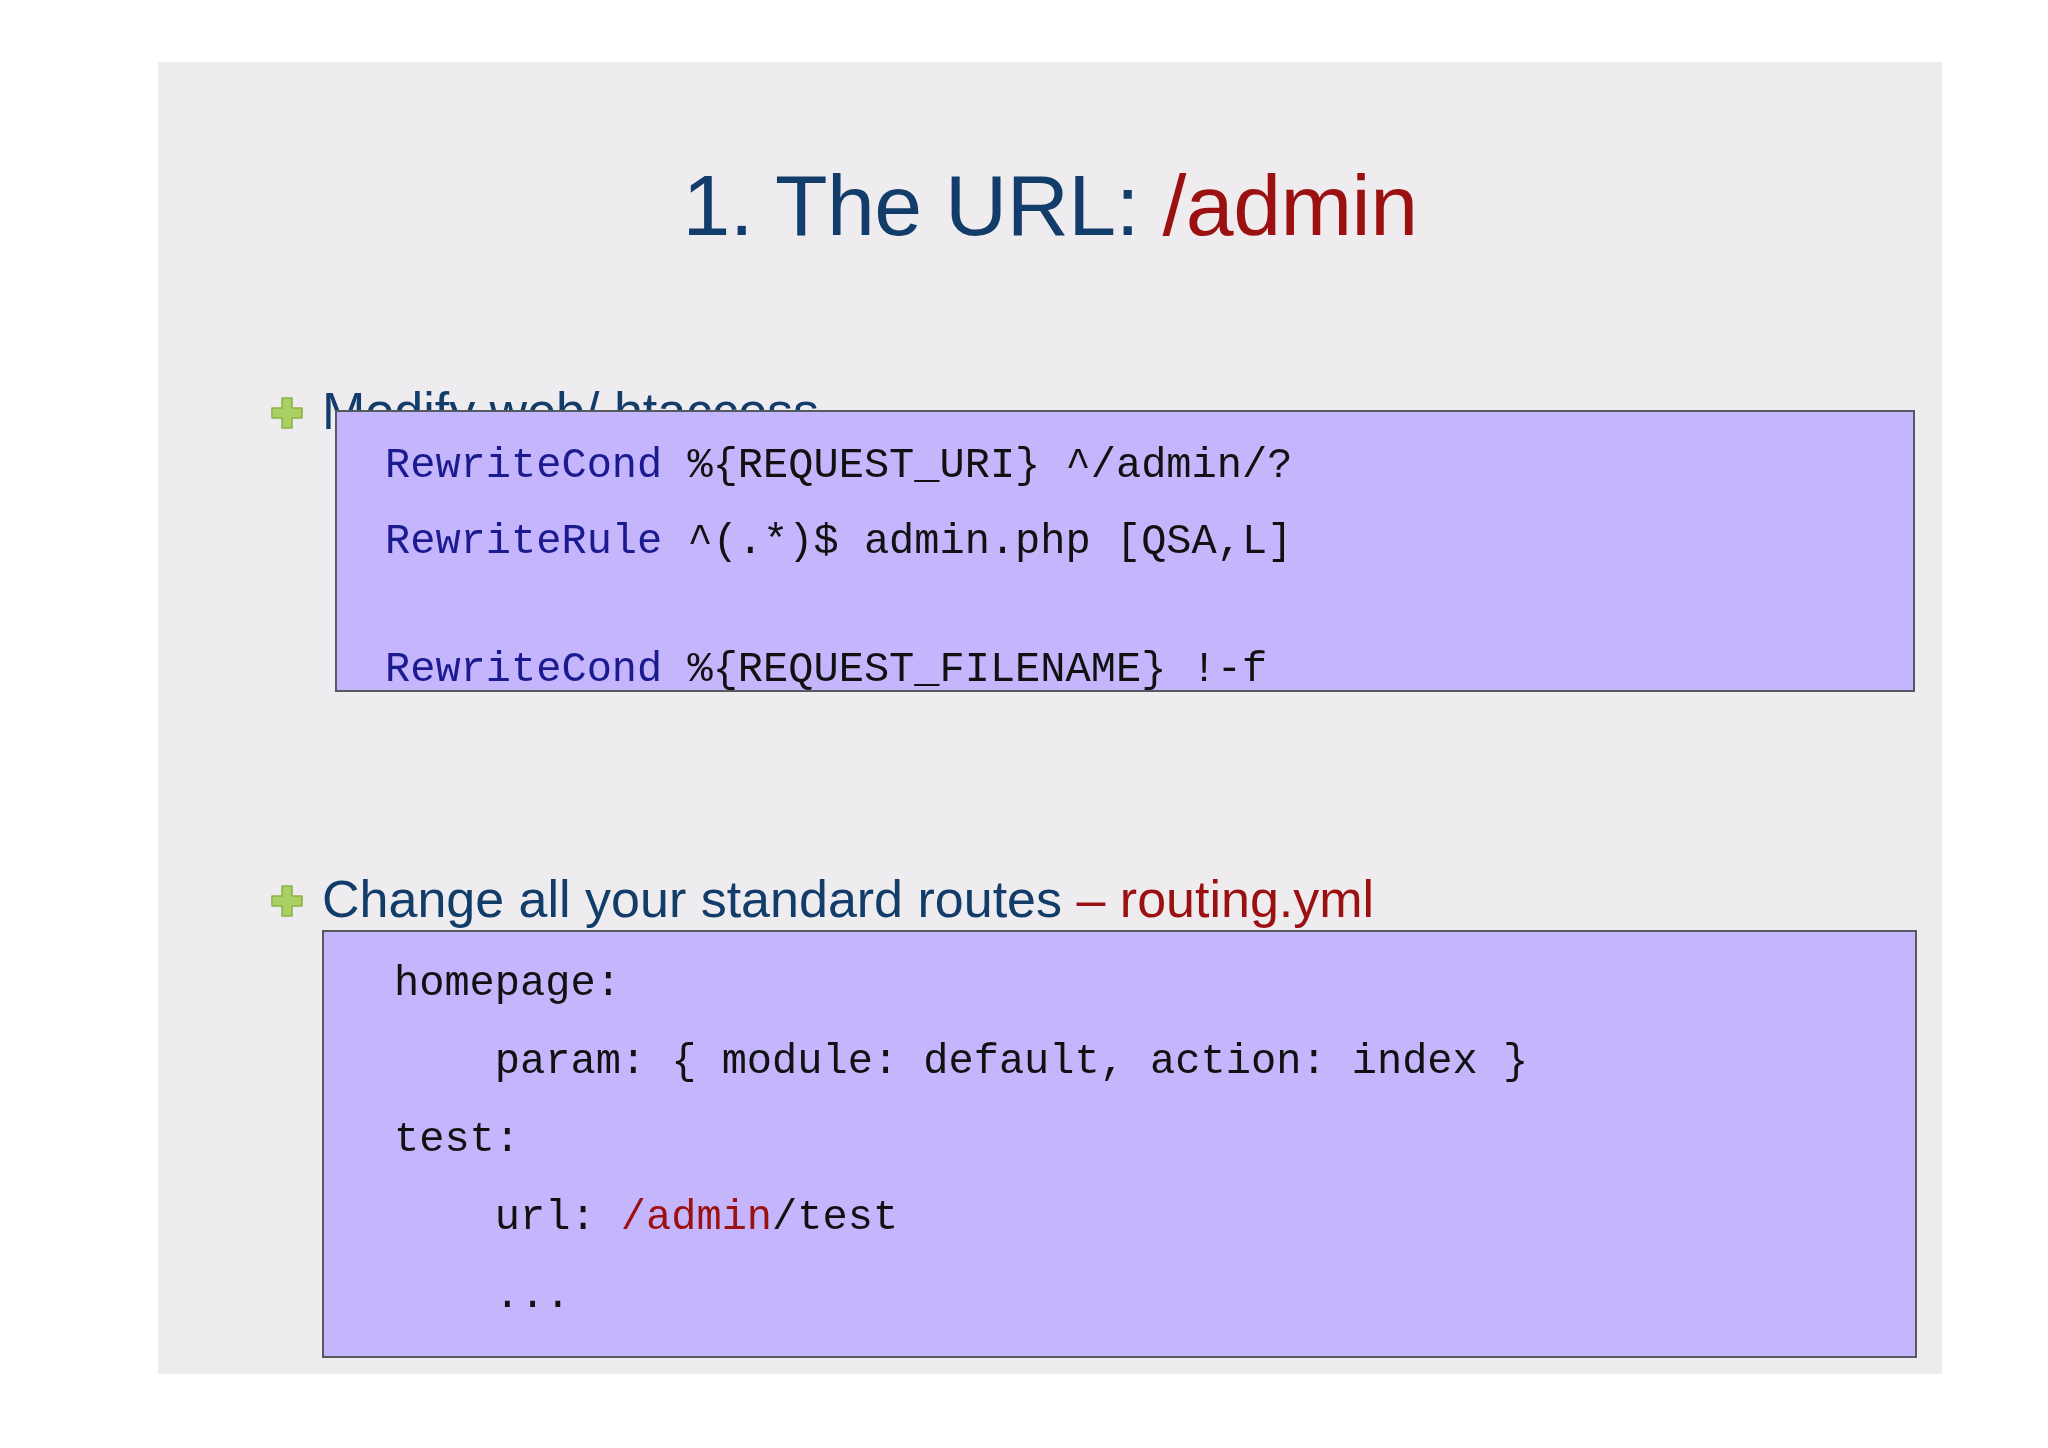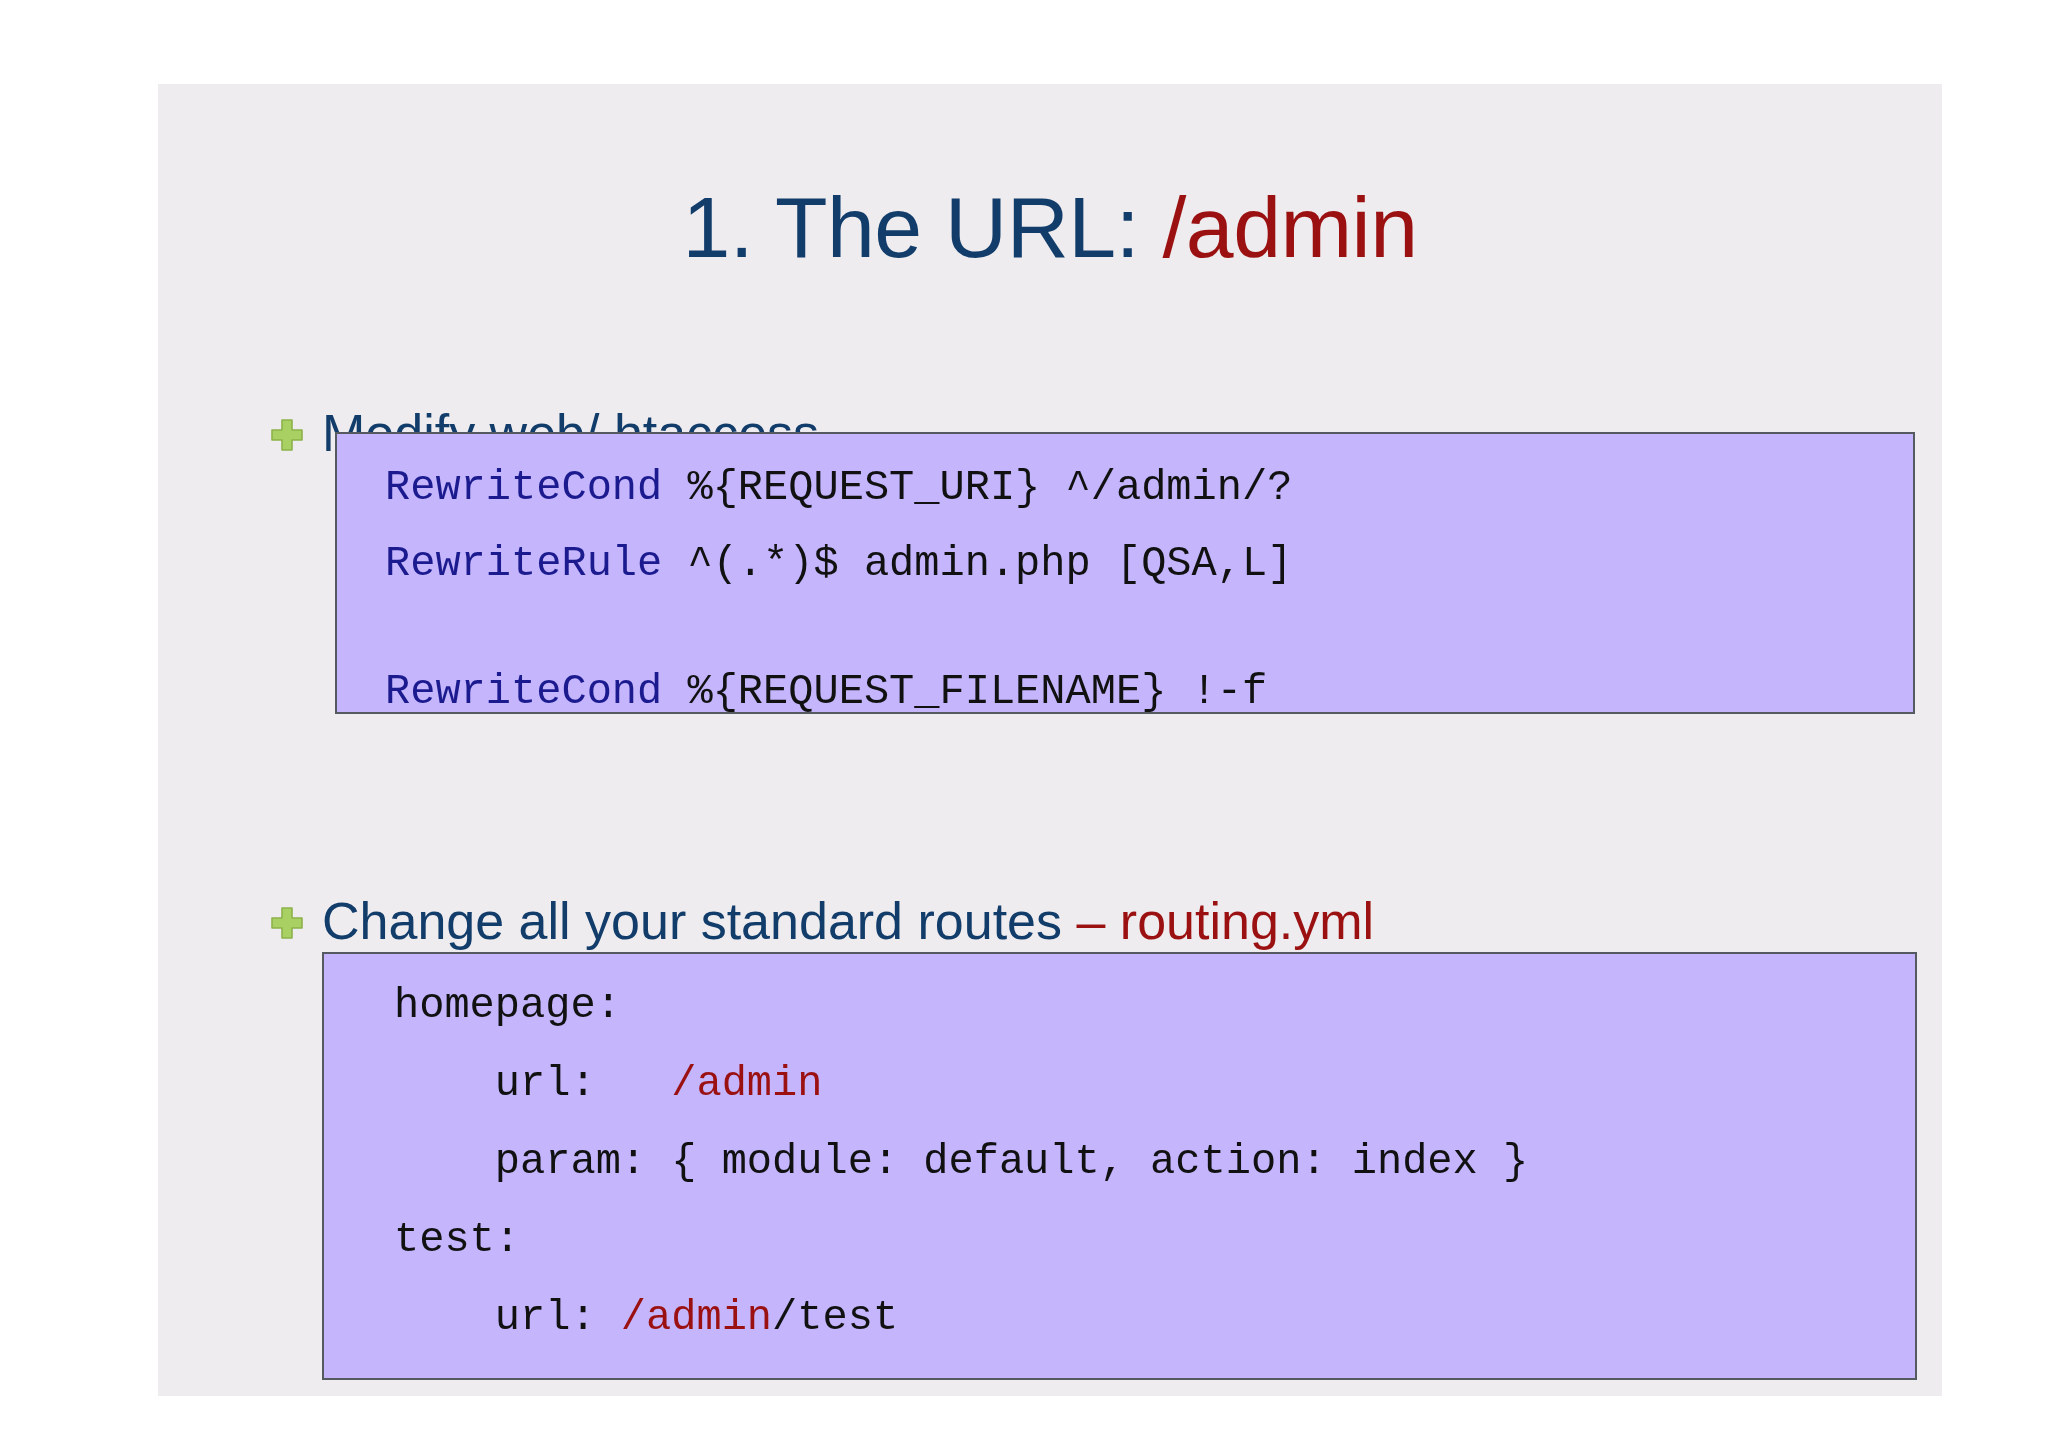--- a/index.html
+++ b/index.html
@@ -10,21 +10,21 @@
   body {
     width: 2048px;
     height: 1448px;
     font-family: "Liberation Sans", sans-serif;
     overflow: hidden;
   }
 
   #slide {
     position: absolute;
     left: 158px;
-    top: 84px;
+    top: 62px;
     width: 1784px;
     height: 1312px;
     background: #eeecee;
   }
 
   
   #title {
     position: absolute;
     left: 0;
     top: 100px;
@@ -137,20 +137,19 @@
     <span class="plus-icon">
       <svg viewBox="0 0 34 34" width="34" height="34" aria-hidden="true">
         <path d="M12 2 H22 V12 H32 V22 H22 V32 H12 V22 H2 V12 H12 Z" fill="#a9d063" stroke="#8cb24a" stroke-width="1.6" stroke-linejoin="round"></path>
       </svg>
     </span>
     <span class="bullet-text"><span>Change all your standard routes </span><span class="accent">– routing.yml</span></span>
   </div>
 
   <div class="code-box" id="code-box-2">
       <div class="code-line"><span>homepage:</span></div>
-      <div class="code-line"><span>    url:   </span><span class="url">/admin</span></div>
       <div class="code-line"><span>    param: { module: default, action: index }</span></div>
       <div class="code-line"><span>test:</span></div>
       <div class="code-line"><span>    url: </span><span class="url">/admin</span><span>/test</span></div>
       <div class="code-line"><span>    ...</span></div>
     </div>
 
 </div>
 
 </body></html>

